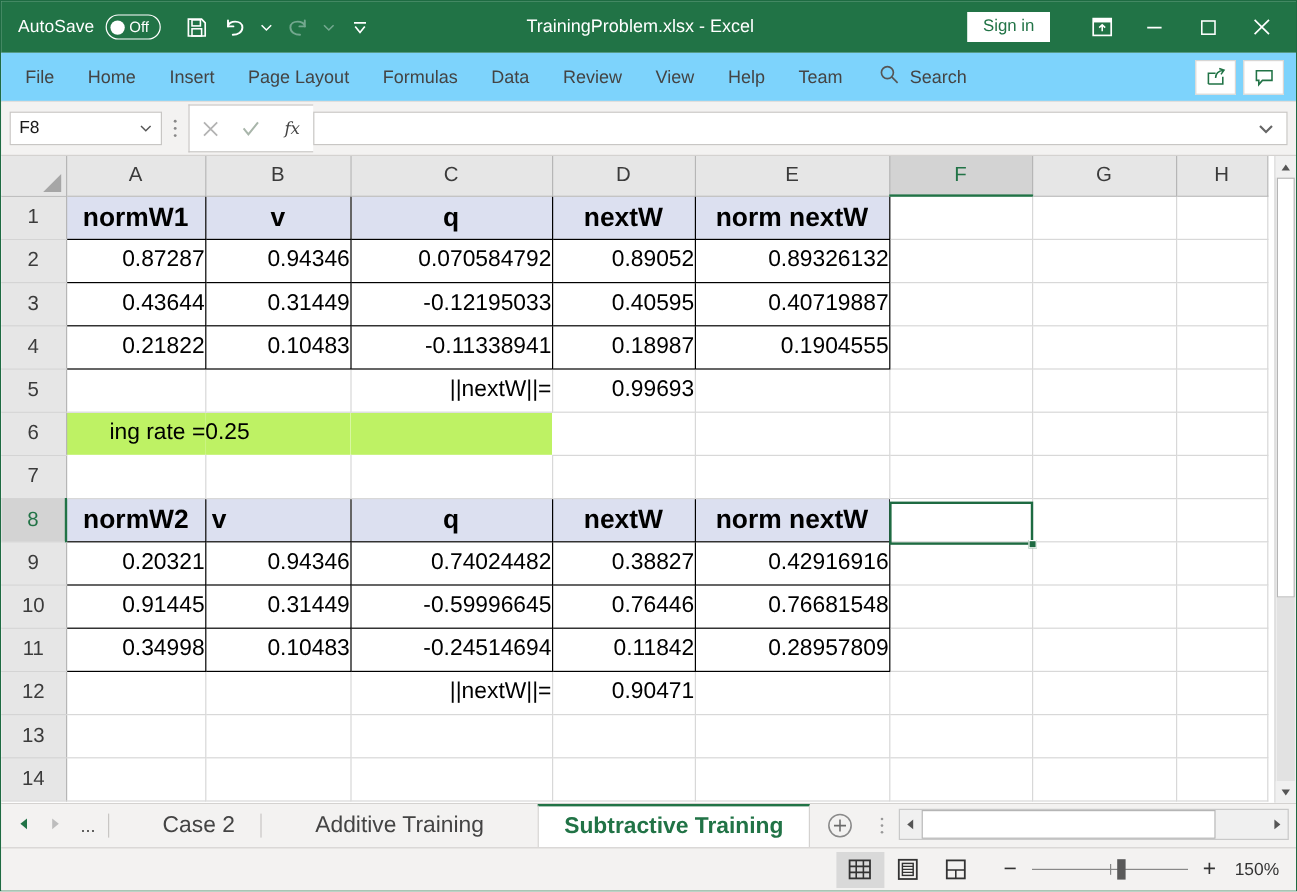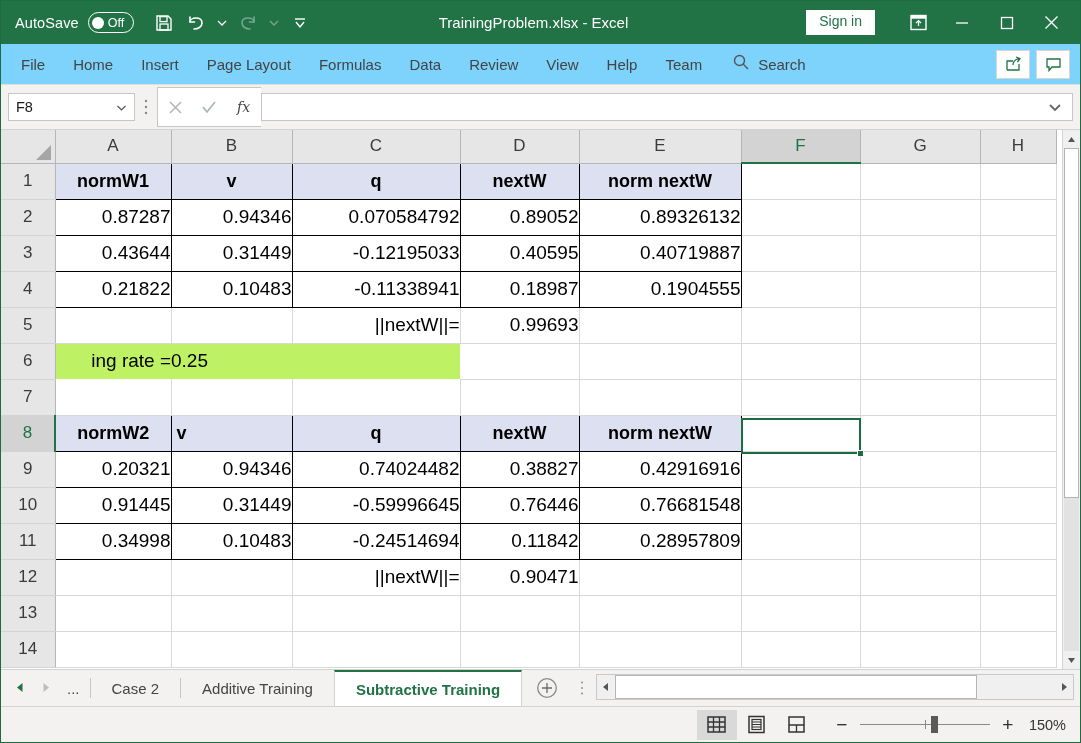--- a/index.html
+++ b/index.html
@@ -137,21 +137,21 @@
   td.cell.num { text-align: right; }
   td.cell.left { text-align: left; }
 
   
   td.blk {
     border: 1px solid #000000;
     background: #ffffff;
   }
   td.hdr {
     background: #dce0f0; font-weight: bold; text-align: center;
-    border: 1px solid #000000; font-size: 18px;
+    border: 1px solid #000000; font-size: 22px;
   }
   td.hdr.lalign { text-align: left; padding-left: 5px; }
   td.fill-orange { background: #bef264; border: none; }
 
   .selcell { position: relative; }
   .selbox {
     position: absolute; z-index: 6; border: 2px solid #1e6b42;
     pointer-events: none;
   }
   .selhandle {
@@ -175,21 +175,21 @@
   
   .tabrow {
     height: 37px; flex: 0 0 37px; background: #f3f2f1;
     display: flex; align-items: stretch; border-top: 1px solid #d4d2d0;
   }
   .navarrows { display: flex; align-items: center; padding: 0 6px 0 14px; gap: 16px; }
   .ellipsis { font-size: 15px; color: #4a4a4a; padding: 0 10px; display:flex; align-items:center; }
   .tabsep { width: 1px; background: #c8c6c4; margin: 8px 0; }
   .stab {
     display: flex; align-items: center; padding: 0 21px;
-    font-size: 15px; color: #444444; white-space: nowrap;
+    font-size: 19px; color: #444444; white-space: nowrap; margin-left: 24px;
   }
   .stab.active {
     background: #ffffff; color: #217346; font-weight: bold;
     border-top: 2px solid #217346; border-left: 1px solid #d4d2d0;
     border-right: 1px solid #d4d2d0;
   }
   .addsheet { display: flex; align-items: center; padding: 0 14px; }
   .tabdots { display: flex; align-items: center; padding: 0 8px; }
   .hscroll {
     flex: 1; display: flex; align-items: center; margin: 4px 6px 6px 4px;

